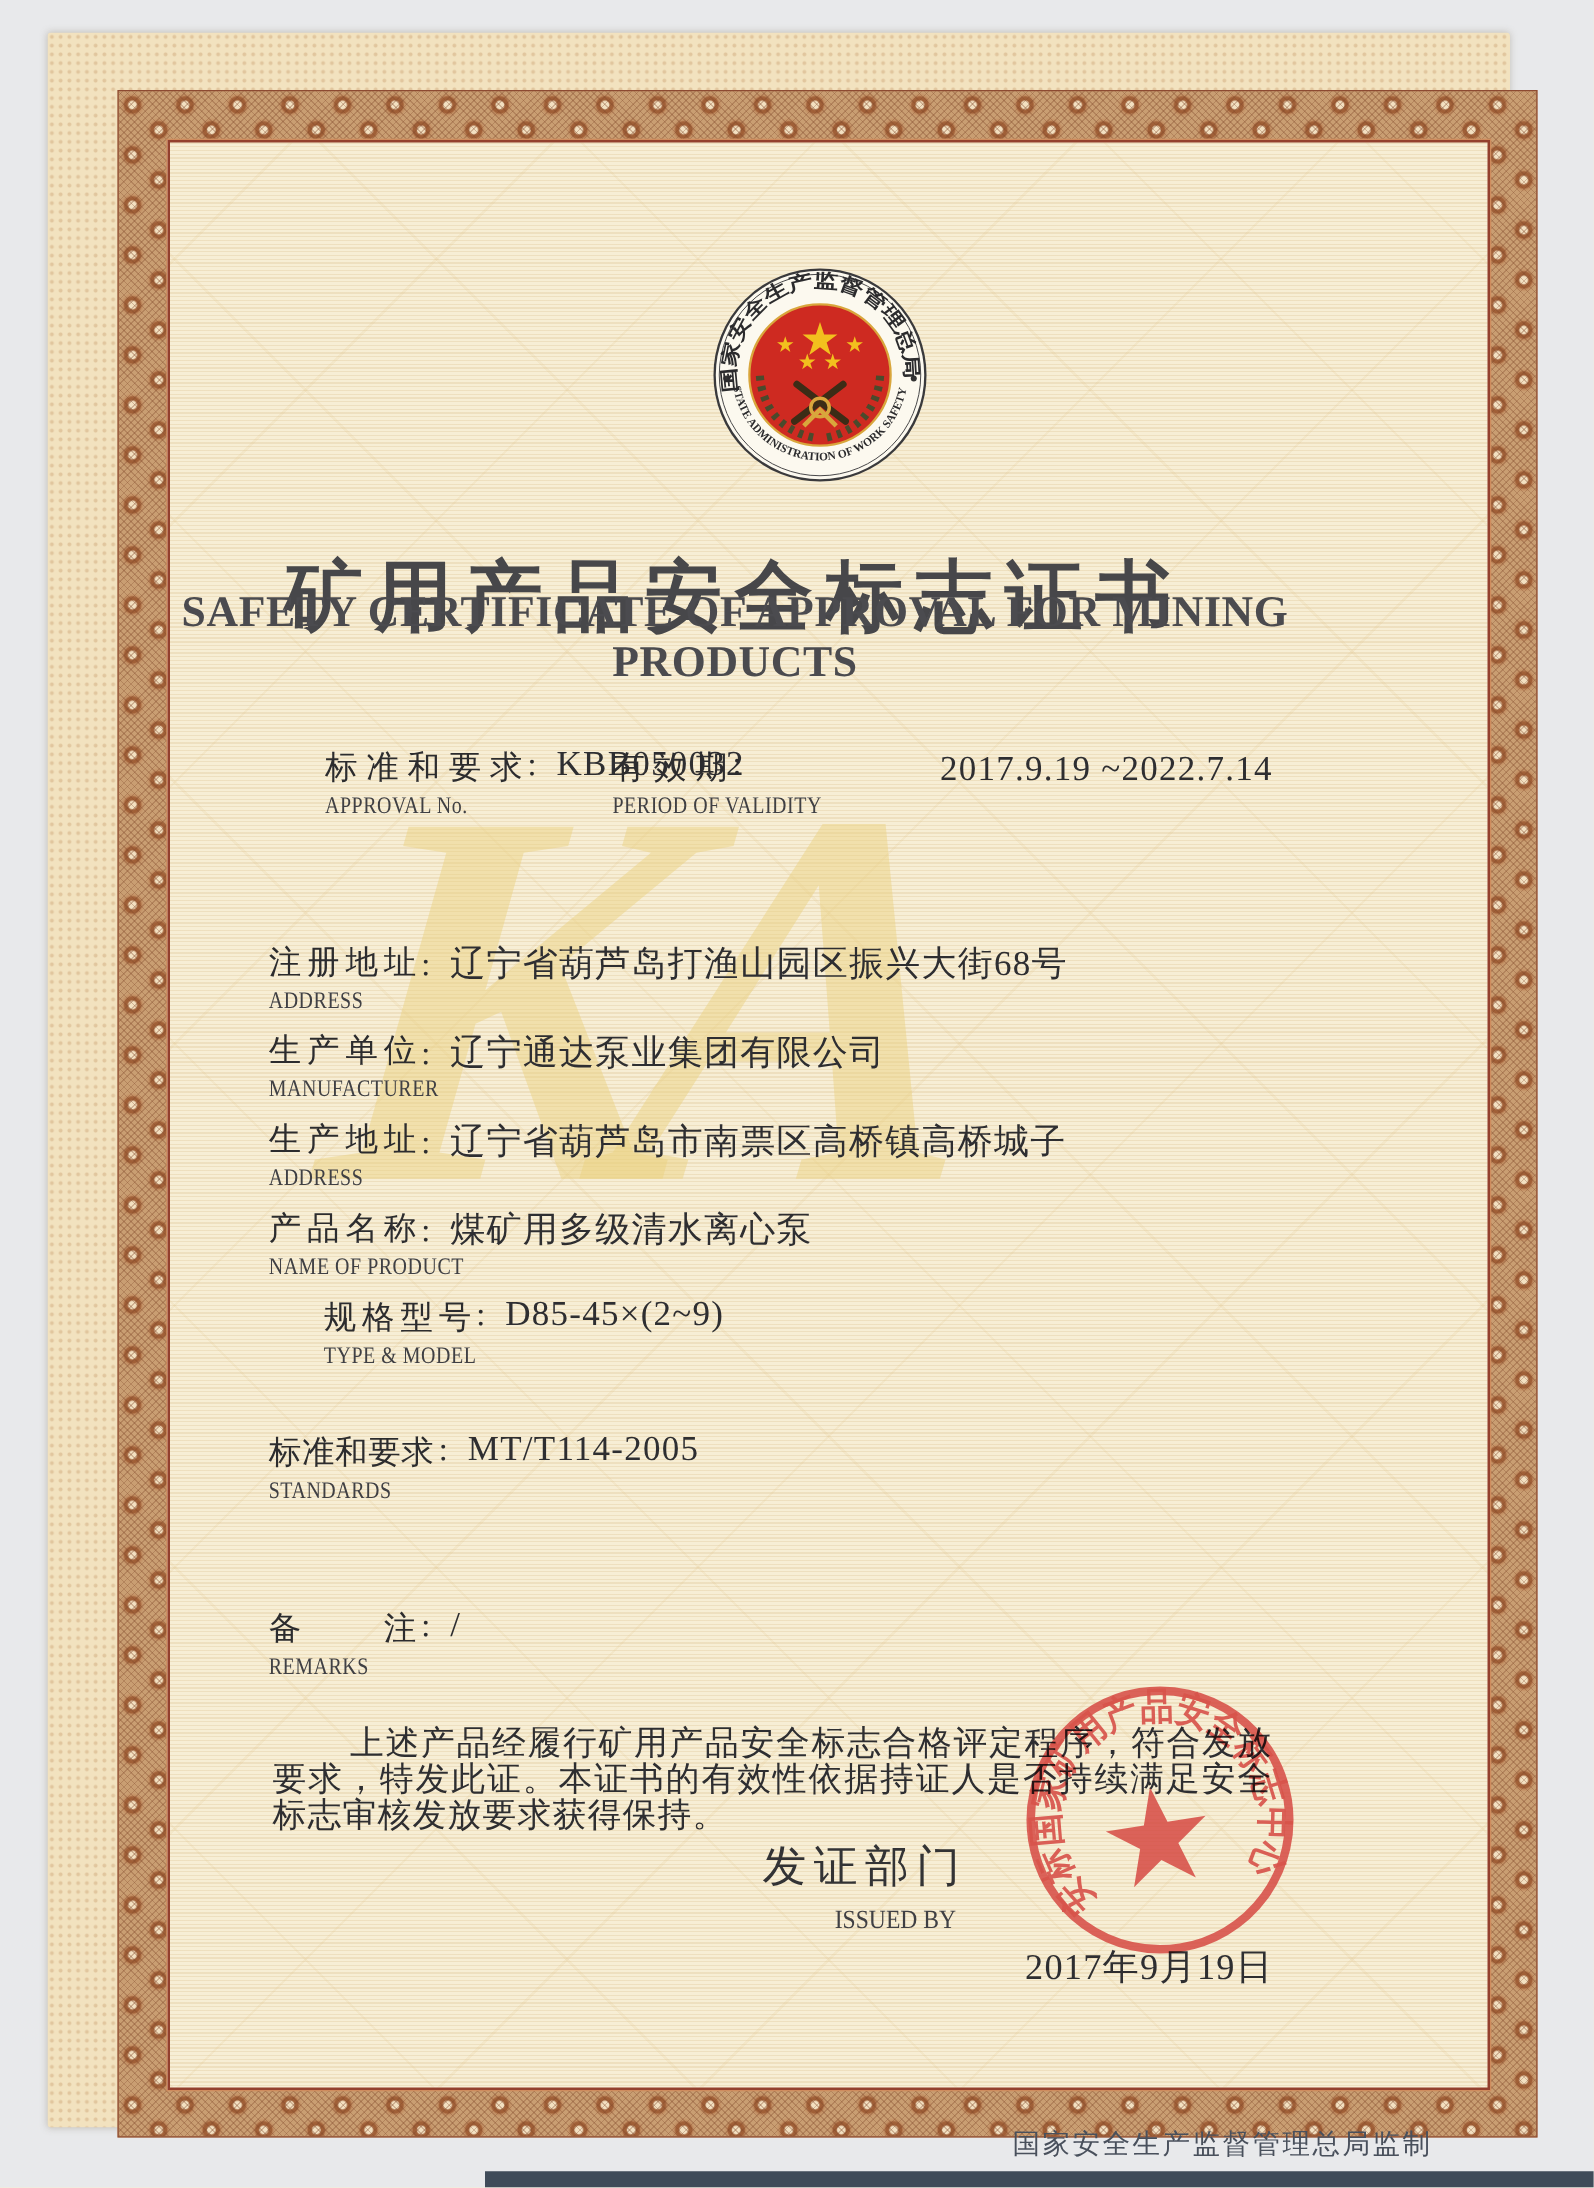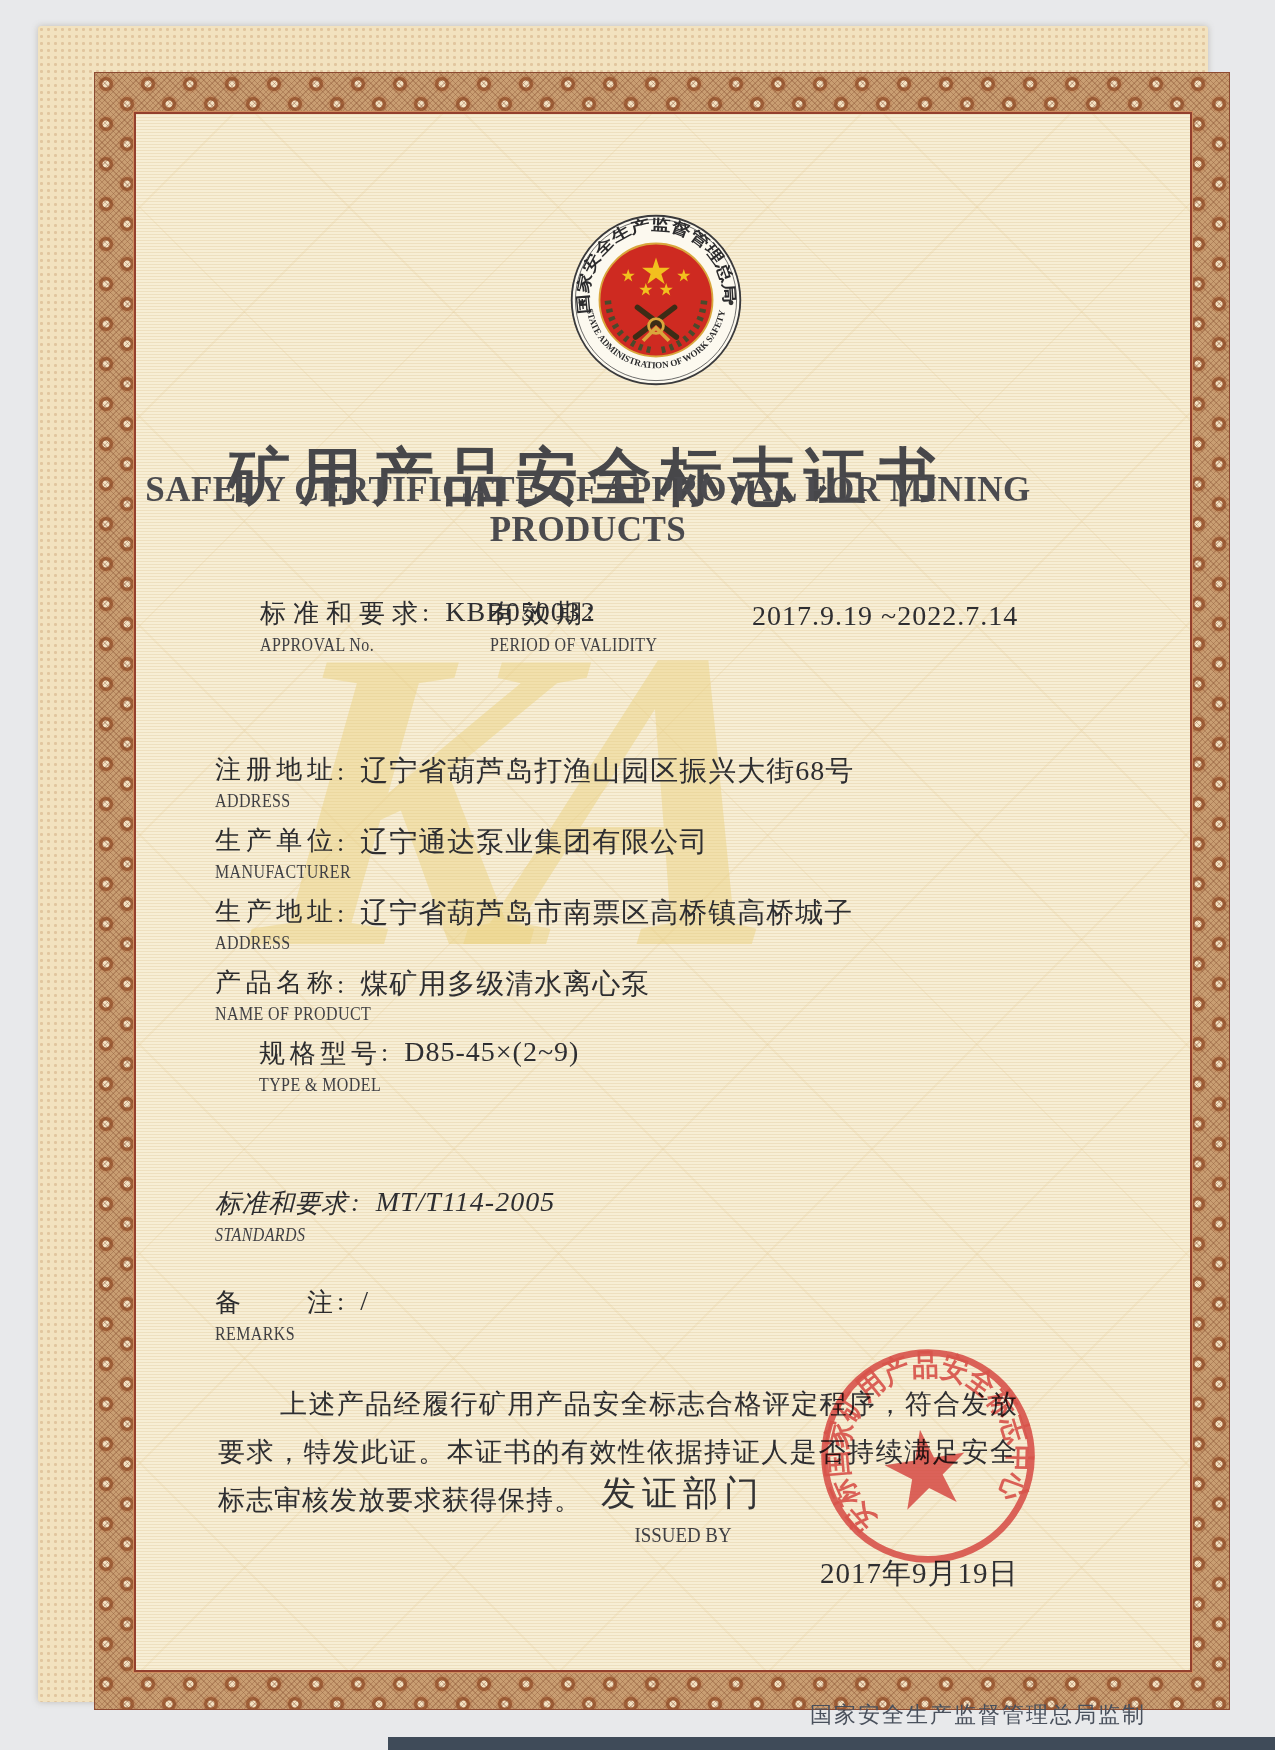--- a/index.html
+++ b/index.html
@@ -71,24 +71,24 @@
   .colon{margin:0 12px 0 4px;color:#2c2c2e;font-size:26px;}
   .val{font-size:28px;color:#2e2e31;letter-spacing:1px;}
   .sub{
     position:absolute;left:0;top:38px;font-size:19px;color:#404044;
     letter-spacing:.5px;transform:scaleX(.84);transform-origin:left top;white-space:nowrap;
   }
   .row{position:absolute;left:79px;white-space:nowrap;}
 
   .para{
     position:absolute;left:82px;top:1266px;width:800px;
-    font-size:27px;line-height:48px;color:#2e2e31;letter-spacing:1px;
+    font-size:27px;line-height:29px;color:#2e2e31;letter-spacing:1px;
     text-indent:62px;text-align:justify;
   }
-  .issued{position:absolute;left:456px;top:1356px;width:182px;text-align:center;}
+  .issued{position:absolute;left:456px;top:1356px;width:182px;text-align:right;}
   .issued .cn-big{font-size:35px;letter-spacing:6px;color:#333335;}
   .issued .en{font-size:21px;color:#404044;margin-top:6px;transform:scaleX(.9);transform-origin:center top;}
   .issue-date{position:absolute;left:684px;top:1440px;font-size:29px;color:#2e2e31;letter-spacing:1px;}
 
   .stamp{position:absolute;left:676px;top:1226px;width:232px;height:232px;
          mix-blend-mode:multiply;opacity:.92;transform:rotate(-9deg);}
 
   .footer-note{
     position:absolute;left:0;top:1700px;width:1146px;text-align:right;
     font-size:22px;color:#49505c;letter-spacing:2px;
@@ -176,21 +176,21 @@
       <div class="row" style="top:851px;">
         <span class="cn cnlabel">产品名称</span><span class="colon">:</span>
         <span class="val">煤矿用多级清水离心泵</span>
         <div class="sub">NAME OF PRODUCT</div>
       </div>
       <div class="row" style="top:922px;margin-left:44px;">
         <span class="cn cnlabel">规格型号</span><span class="colon">:</span>
         <span class="val">D85-45×(2~9)</span>
         <div class="sub">TYPE &amp; MODEL</div>
       </div>
-      <div class="row" style="top:1072px;font-style:italic;">
+      <div class="row" style="top:1030px;">
         <span class="cn cnlabel w132">标准和要求</span><span class="colon">:</span>
         <span class="val">MT/T114-2005</span>
         <div class="sub">STANDARDS</div>
       </div>
       <div class="row" style="top:1171px;">
         <span class="cn cnlabel">备注</span><span class="colon">:</span>
         <span class="val">/</span>
         <div class="sub">REMARKS</div>
       </div>
 

